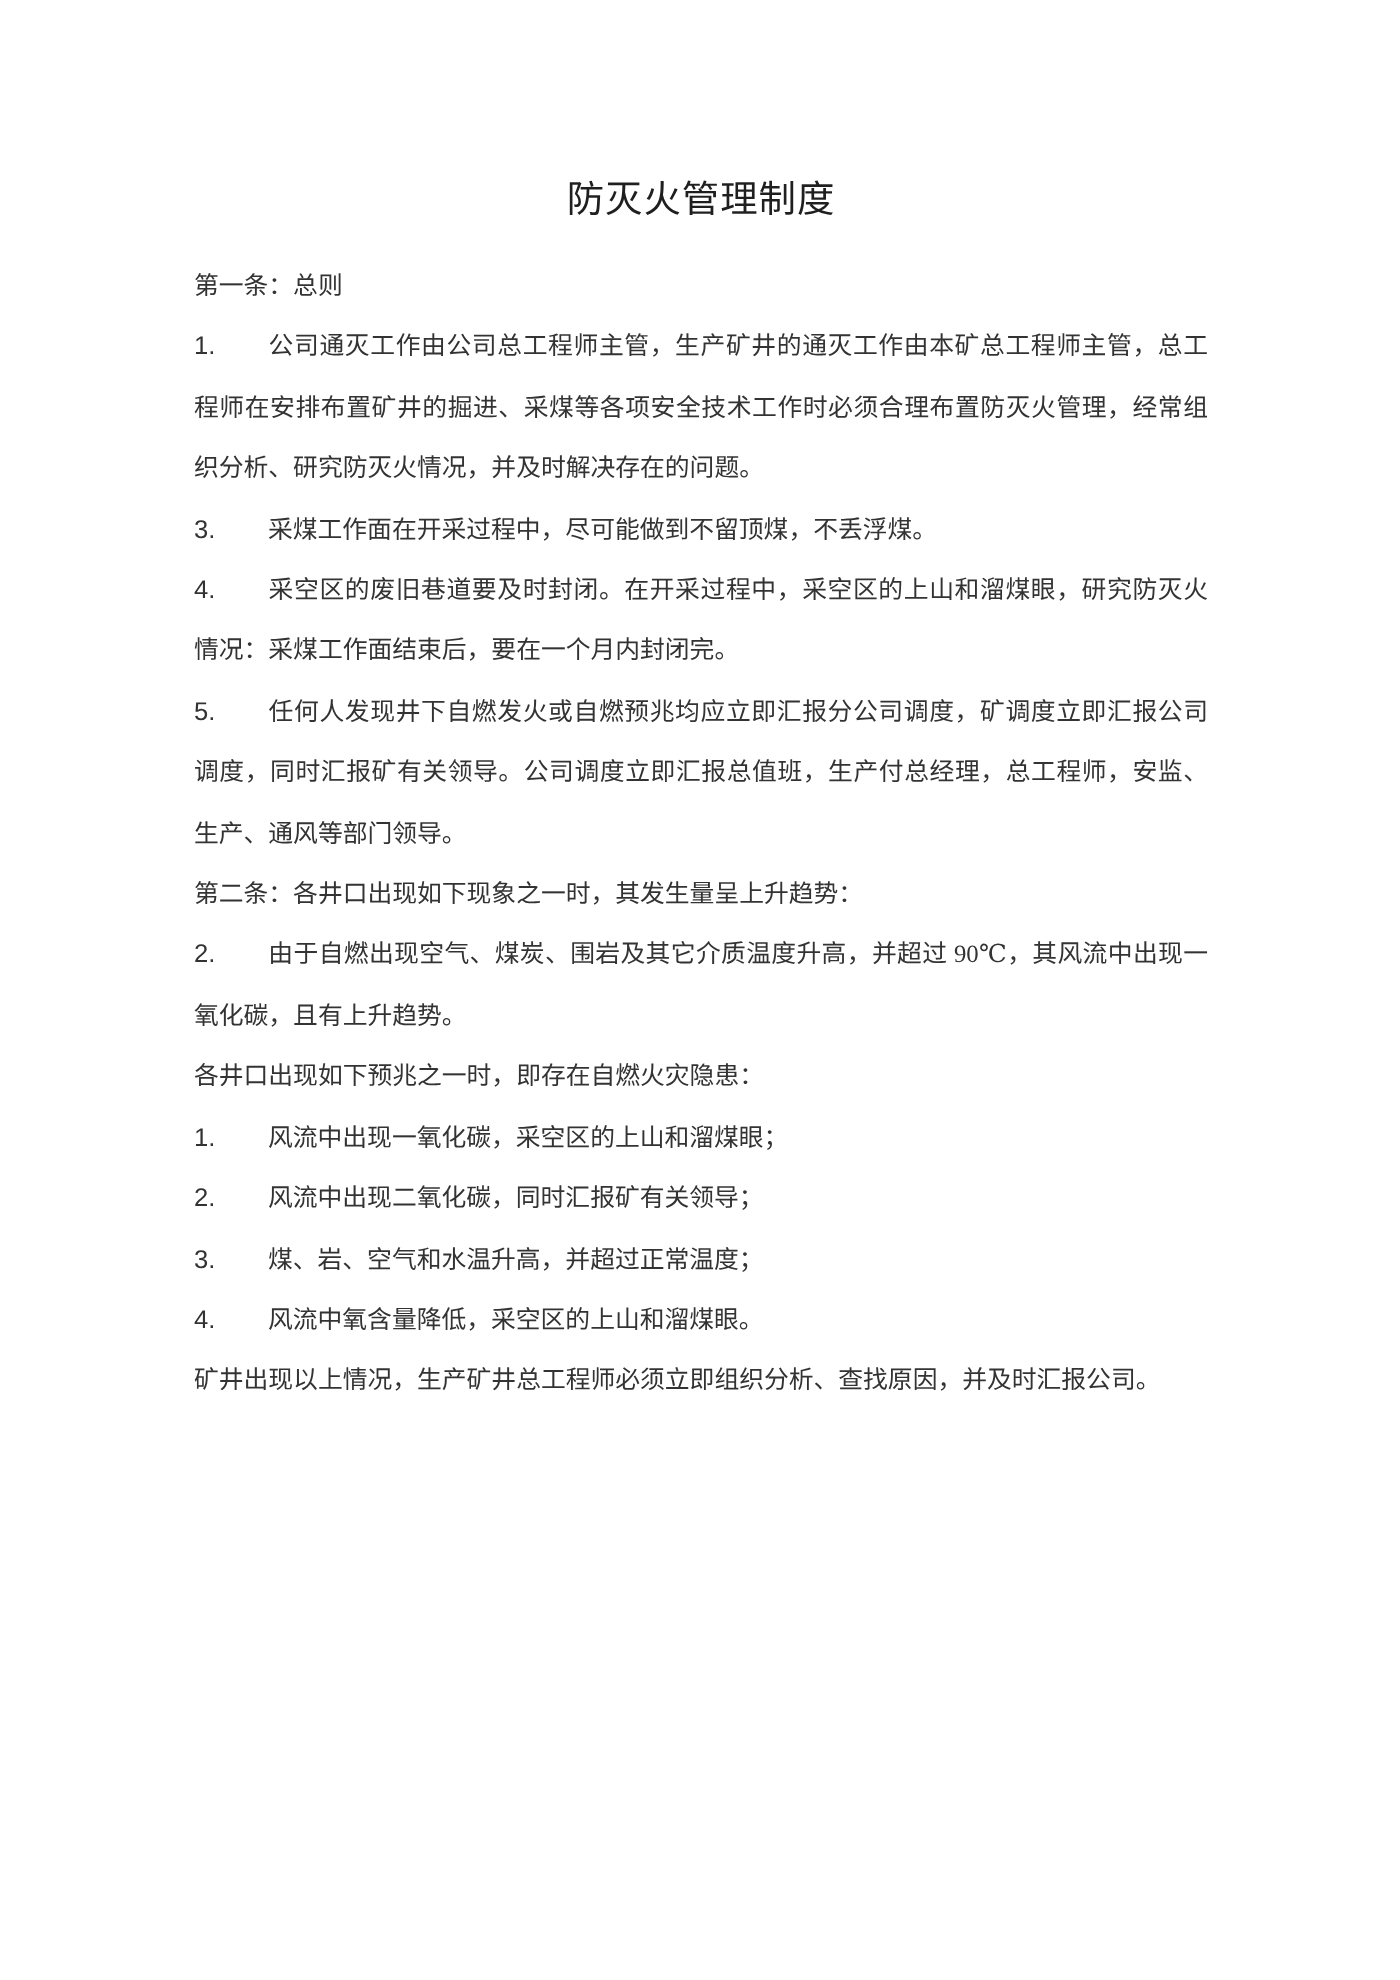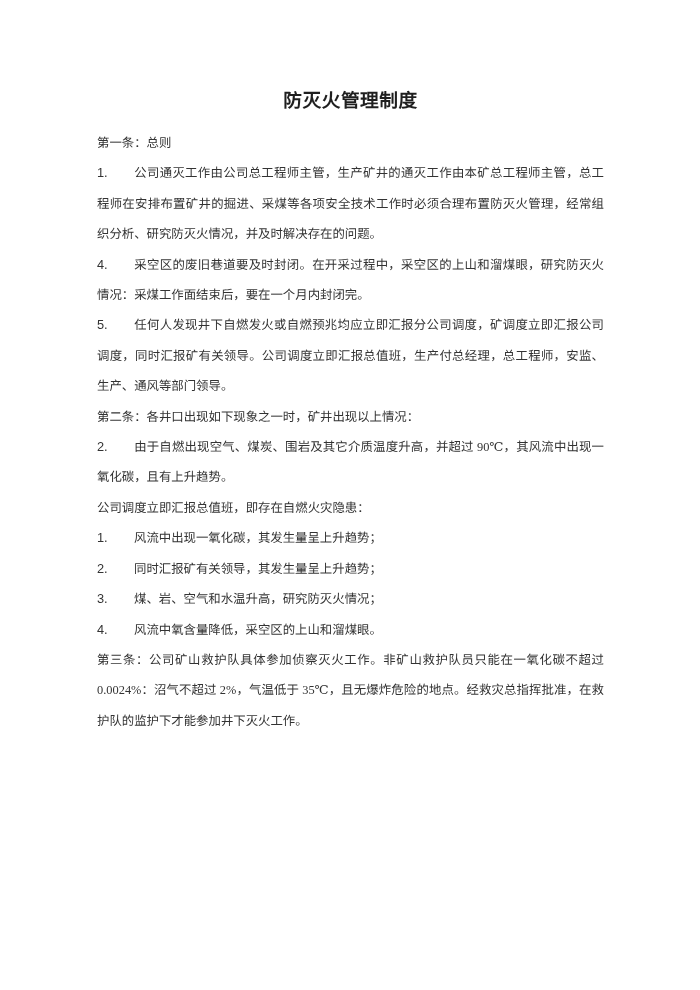--- a/index.html
+++ b/index.html
@@ -15,21 +15,21 @@
   }
   .page {
     box-sizing: border-box;
     width: 700px;
     height: 990px;
     padding: 90px 96px 0 97px;
     background: #ffffff;
   }
   .title {
     font-size: 18.7px;
-    font-weight: bold;
+    font-weight: normal;
     color: #1f1f1f;
     text-align: center;
     line-height: 22px;
     margin: 0 0 14px 0;
     letter-spacing: 0.5px;
   }
   .body-text {
     width: 507px;
     margin-top: 16px;
   }
@@ -57,38 +57,39 @@
 
   <div class="title">防灭火管理制度</div>
 
   <div class="body-text">
 
     <p class="para"><span>第一条：总则</span></p>
 
     <p class="para"><span class="num">1.</span><span>公司通灭工作由公司总工程师主管，生产矿井的通灭工作由本矿总工程师主管，总工程师在安排布置矿井的掘进、采煤等各项安全技术工作时必须合理布置防灭火管理，经常组织分析、研究防灭火情况，并及时解决存在的问题。</span></p>
 
 
+    <p class="para"><span class="num">3.</span><span>采煤工作面在开采过程中，尽可能做到不留顶煤，不丢浮煤。</span></p>
 
     <p class="para"><span class="num">4.</span><span>采空区的废旧巷道要及时封闭。在开采过程中，采空区的上山和溜煤眼，研究防灭火情况：采煤工作面结束后，要在一个月内封闭完。</span></p>
 
     <p class="para"><span class="num">5.</span><span>任何人发现井下自燃发火或自燃预兆均应立即汇报分公司调度，矿调度立即汇报公司调度，同时汇报矿有关领导。公司调度立即汇报总值班，生产付总经理，总工程师，安监、生产、通风等部门领导。</span></p>
 
-    <p class="para"><span>第二条：各井口出现如下现象之一时，矿井出现以上情况：</span></p>
+    <p class="para"><span>第二条：各井口出现如下现象之一时，其发生量呈上升趋势：</span></p>
 
 
     <p class="para"><span class="num">2.</span><span>由于自燃出现空气、煤炭、围岩及其它介质温度升高，并超过 90℃，其风流中出现一氧化碳，且有上升趋势。</span></p>
 
-    <p class="para"><span>公司调度立即汇报总值班，即存在自燃火灾隐患：</span></p>
+    <p class="para"><span>各井口出现如下预兆之一时，即存在自燃火灾隐患：</span></p>
 
-    <p class="para"><span class="num">1.</span><span>风流中出现一氧化碳，其发生量呈上升趋势；</span></p>
+    <p class="para"><span class="num">1.</span><span>风流中出现一氧化碳，采空区的上山和溜煤眼；</span></p>
 
-    <p class="para"><span class="num">2.</span><span>同时汇报矿有关领导，其发生量呈上升趋势；</span></p>
+    <p class="para"><span class="num">2.</span><span>风流中出现二氧化碳，同时汇报矿有关领导；</span></p>
 
-    <p class="para"><span class="num">3.</span><span>煤、岩、空气和水温升高，研究防灭火情况；</span></p>
+    <p class="para"><span class="num">3.</span><span>煤、岩、空气和水温升高，并超过正常温度；</span></p>
 
     <p class="para"><span class="num">4.</span><span>风流中氧含量降低，采空区的上山和溜煤眼。</span></p>
 
+    <p class="para"><span>矿井出现以上情况，生产矿井总工程师必须立即组织分析、查找原因，并及时汇报公司。</span></p>
 
-    <p class="para"><span>第三条：公司矿山救护队具体参加侦察灭火工作。非矿山救护队员只能在一氧化碳不超过 0.0024%：沼气不超过 2%，气温低于 35℃，且无爆炸危险的地点。经救灾总指挥批准，在救护队的监护下才能参加井下灭火工作。</span></p>
 
 
   </div>
 </div>
 
 </body></html>

